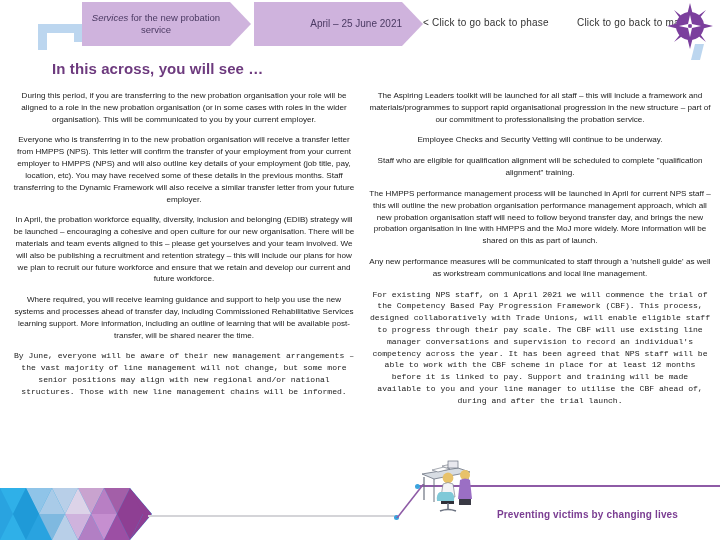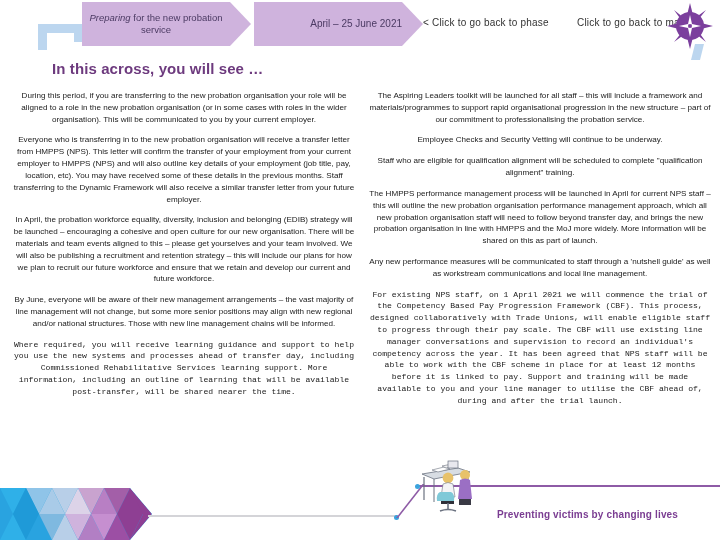--- a/index.html
+++ b/index.html
@@ -226,21 +226,21 @@
 <div class="header">
 
   <div class="corner-bracket">
     <div class="hbar"></div>
     <div class="vbar"></div>
     <div class="nub"></div>
   </div>
 
   <div class="chevron phase">
     <div>
-      <span class="em">Preparing</span><span> for the new probation service</span>
+      <span class="em">Services</span><span> for the new probation service</span>
     </div>
   </div>
 
   <div class="chevron dates">
     <span>April – 25 June 2021</span>
   </div>
 
   <a class="nav-link back-phase" href="#" style="text-decoration:none;color:#333;">&lt; Click to go back to phase</a>
 
   <a class="nav-link back-map" href="#" style="text-decoration:none;color:#333;">Click to go back to map &gt;</a>
@@ -271,22 +271,22 @@
   </div>
 </div>
 
 <div class="page-title">In this across, you will see …</div>
 
 <div class="col col-left">
 
   <p class="para">During this period, if you are transferring to the new probation organisation your role will be aligned to a role in the new probation organisation (or in some cases with roles in the wider organisation). This will be communicated to you by your current employer.</p>
   <p class="para">Everyone who is transferring in to the new probation organisation will receive a transfer letter from HMPPS (NPS). This letter will confirm the transfer of your employment from your current employer to HMPPS (NPS) and will also outline key details of your employment (job title, pay, location, etc). You may have received some of these details in the previous months. Staff transferring to the Dynamic Framework will also receive a similar transfer letter from your future employer.</p>
   <p class="para">In April, the probation workforce equality, diversity, inclusion and belonging (EDIB) strategy will be launched – encouraging a cohesive and open culture for our new organisation. There will be materials and team events aligned to this – please get yourselves and your team involved. We will also be publishing a recruitment and retention strategy – this will include our plans for how we plan to recruit our future workforce and ensure that we retain and develop our current and future workforce.</p>
+  <p class="para">Where required, you will receive learning guidance and support to help you use the new systems and processes ahead of transfer day, including Commissioned Rehabilitative Services learning support. More information, including an outline of learning that will be available post-transfer, will be shared nearer the time.</p>
   <p class="para">By June, everyone will be aware of their new management arrangements – the vast majority of line management will not change, but some more senior positions may align with new regional and/or national structures. Those with new line management chains will be informed.</p>
-  <p class="para">Where required, you will receive learning guidance and support to help you use the new systems and processes ahead of transfer day, including Commissioned Rehabilitative Services learning support. More information, including an outline of learning that will be available post-transfer, will be shared nearer the time.</p>
 </div>
 
 <div class="col col-right">
   <p class="para">The Aspiring Leaders toolkit will be launched for all staff – this will include a framework and materials/programmes to support rapid organisational progression in the new structure – part of our commitment to professionalising the probation service.</p>
   <p class="para">Employee Checks and Security Vetting will continue to be underway.</p>
   <p class="para">Staff who are eligible for qualification alignment will be scheduled to complete "qualification alignment" training.</p>
   <p class="para">The HMPPS performance management process will be launched in April for current NPS staff – this will outline the new probation organisation performance management approach, which all new probation organisation staff will need to follow beyond transfer day, and brings the new probation organisation in line with HMPPS and the MoJ more widely. More information will be shared on this as part of launch.</p>
   <p class="para">Any new performance measures will be communicated to staff through a 'nutshell guide' as well as workstream communications and local line management.</p>
   <p class="para">For existing NPS staff, on 1 April 2021 we will commence the trial of the Competency Based Pay Progression Framework (CBF). This process, designed collaboratively with Trade Unions, will enable eligible staff to progress through their pay scale. The CBF will use existing line manager conversations and supervision to record an individual's competency across the year.  It has been agreed that NPS staff will be able to work with the CBF scheme in place for at least 12 months before it is linked to pay. Support and training will be made available to you and your line manager to utilise the CBF ahead of, during and after the trial launch.</p>
 </div>

